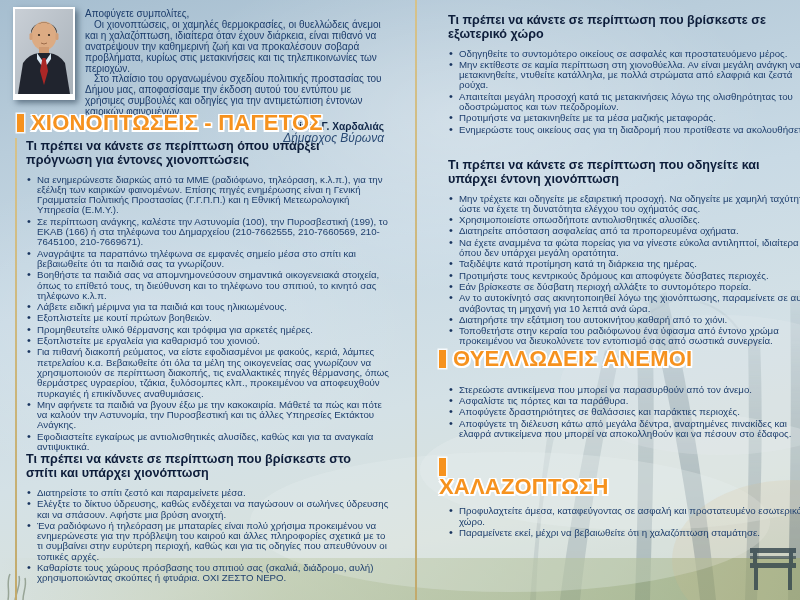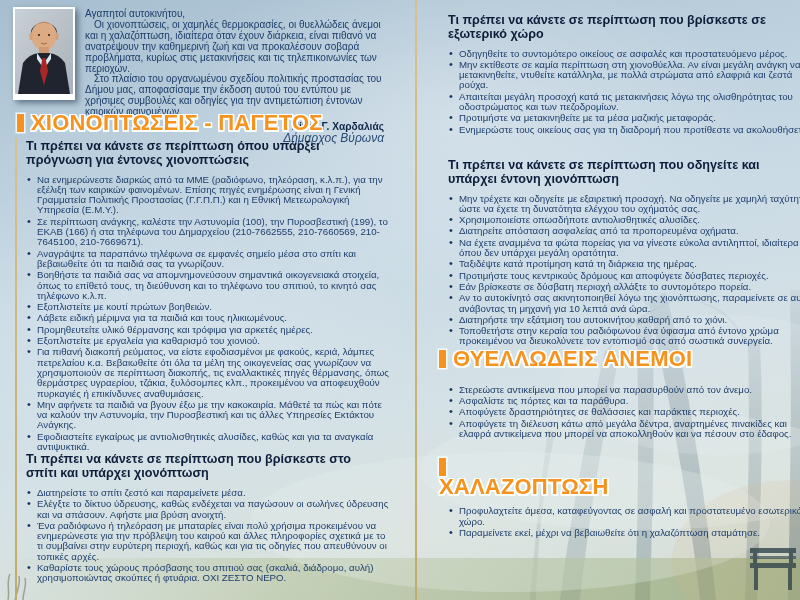--- a/index.html
+++ b/index.html
@@ -162,43 +162,43 @@
     <circle cx="34" cy="26" r="1.1" fill="#32271e"></circle>
     <path d="M26 34 Q29 36 32 34" stroke="#9c6b4a" stroke-width="1" fill="none"></path>
     <rect x="24" y="38" width="10" height="8" fill="#cf9a72"></rect>
     <path d="M3 85 L8 54 Q14 45 24 44 L34 44 Q44 45 50 54 L55 85 Z" fill="#20242e"></path>
     <path d="M22 44 L29 54 L36 44 L36 50 L29 60 L22 50 Z" fill="#d8e7f2"></path>
     <path d="M27.5 49 L30.5 49 L33 62 L29 76 L25 62 Z" fill="#ab2726"></path>
   </svg>
 </figure>
 
 <div id="intro">
-  <p>Αγαπητοί αυτοκινήτου,</p>
+  <p>Αποφύγετε συμπολίτες,</p>
   <p class="ind">Οι χιονοπτώσεις, οι χαμηλές θερμοκρασίες, οι θυελλώδεις άνεμοι και η χαλαζόπτωση, ιδιαίτερα όταν έχουν διάρκεια, είναι πιθανό να ανατρέψουν την καθημερινή ζωή και να προκαλέσουν σοβαρά προβλήματα, κυρίως στις μετακινήσεις και τις τηλεπικοινωνίες των περιοχών.</p>
   <p class="ind">Στο πλαίσιο του οργανωμένου σχεδίου πολιτικής προστασίας του Δήμου μας, αποφασίσαμε την έκδοση αυτού του εντύπου με χρήσιμες συμβουλές και οδηγίες για την αντιμετώπιση έντονων καιρικών φαινομένων.</p>
   <div id="signature">
     <div class="sig-name">Νίκος Γ. Χαρδαλιάς</div>
     <div class="sig-title">Δήμαρχος Βύρωνα</div>
   </div>
 </div>
 
 <div id="snow-header" class="sec-header">
   <span class="sec-bar"></span>
   <h1 class="sec-title">ΧΙΟΝΟΠΤΩΣΕΙΣ - ΠΑΓΕΤΟΣ</h1>
 </div>
 
 <div id="left-content" class="content">
   <h2 class="sub">Τι πρέπει να κάνετε σε περίπτωση όπου υπάρξει πρόγνωση για έντονες χιονοπτώσεις</h2>
   <ul class="blist gap12">
       <li class="bitem">Να ενημερώνεστε διαρκώς από τα ΜΜΕ (ραδιόφωνο, τηλεόραση, κ.λ.π.), για την εξέλιξη των καιρικών φαινομένων. Επίσης πηγές ενημέρωσης είναι η Γενική Γραμματεία Πολιτικής Προστασίας (Γ.Γ.Π.Π.) και η Εθνική Μετεωρολογική Υπηρεσία (Ε.Μ.Υ.).</li>
       <li class="bitem">Σε περίπτωση ανάγκης, καλέστε την Αστυνομία (100), την Πυροσβεστική (199), το ΕΚΑΒ (166) ή στα τηλέφωνα του Δημαρχείου (210-7662555, 210-7660569, 210-7645100, 210-7669671).</li>
       <li class="bitem">Αναγράψτε τα παραπάνω τηλέφωνα σε εμφανές σημείο μέσα στο σπίτι και βεβαιωθείτε ότι τα παιδιά σας τα γνωρίζουν.</li>
       <li class="bitem">Βοηθήστε τα παιδιά σας να απομνημονεύσουν σημαντικά οικογενειακά στοιχεία, όπως το επίθετό τους, τη διεύθυνση και το τηλέφωνο του σπιτιού, το κινητό σας τηλέφωνο κ.λ.π.</li>
+      <li class="bitem">Λάβετε ειδική μέριμνα για τα παιδιά και τους ηλικιωμένους.</li>
       <li class="bitem">Εξοπλιστείτε με κουτί πρώτων βοηθειών.</li>
-      <li class="bitem">Λάβετε ειδική μέριμνα για τα παιδιά και τους ηλικιωμένους.</li>
       <li class="bitem">Προμηθευτείτε υλικό θέρμανσης και τρόφιμα για αρκετές ημέρες.</li>
       <li class="bitem">Εξοπλιστείτε με εργαλεία για καθαρισμό του χιονιού.</li>
       <li class="bitem">Για πιθανή διακοπή ρεύματος, να είστε εφοδιασμένοι με φακούς, κεριά, λάμπες πετρελαίου κ.α. Βεβαιωθείτε ότι όλα τα μέλη της οικογενείας σας γνωρίζουν να χρησιμοποιούν σε περίπτωση διακοπής, τις εναλλακτικές πηγές θέρμανσης, όπως θερμάστρες υγραερίου, τζάκια, ξυλόσομπες κλπ., προκειμένου να αποφευχθούν πυρκαγιές ή επικίνδυνες αναθυμιάσεις.</li>
       <li class="bitem">Μην αφήνετε τα παιδιά να βγουν έξω με την κακοκαιρία. Μάθετέ τα πώς και πότε να καλούν την Αστυνομία, την Πυροσβεστική και τις άλλες Υπηρεσίες Εκτάκτου Ανάγκης.</li>
       <li class="bitem">Εφοδιαστείτε εγκαίρως με αντιολισθητικές αλυσίδες, καθώς και για τα αναγκαία αντιψυκτικά.</li>
     </ul>
 
   <h2 class="sub">Τι πρέπει να κάνετε σε περίπτωση που βρίσκεστε στο σπίτι και υπάρχει χιονόπτωση</h2>
   <ul class="blist">
       <li class="bitem">Διατηρείστε το σπίτι ζεστό και παραμείνετε μέσα.</li>

